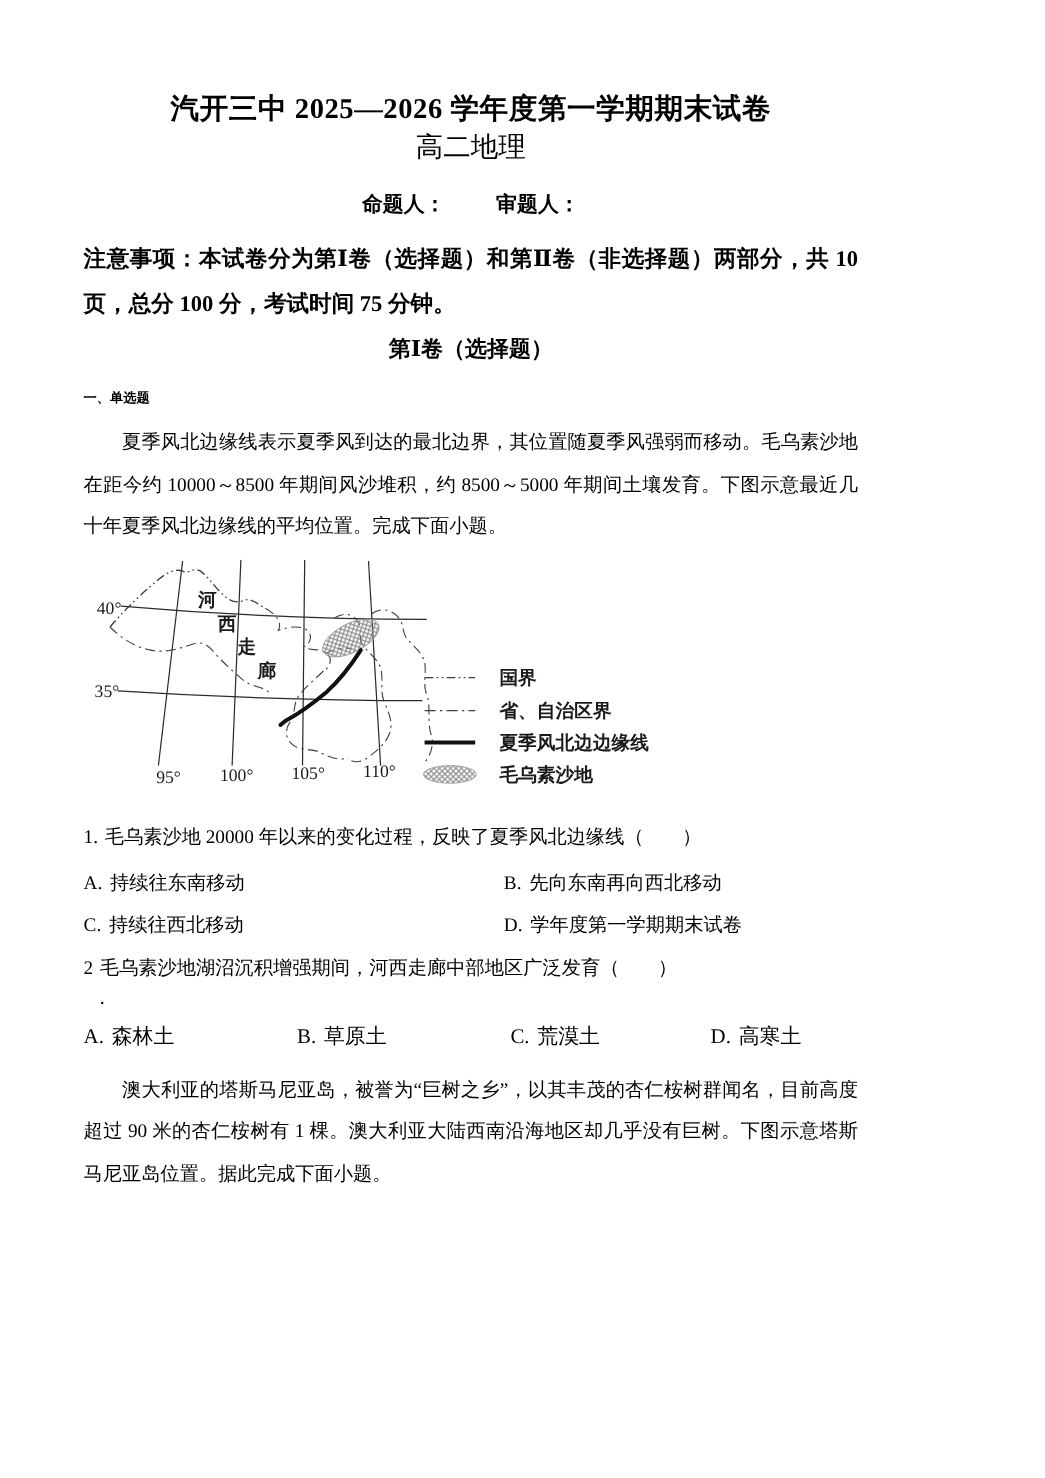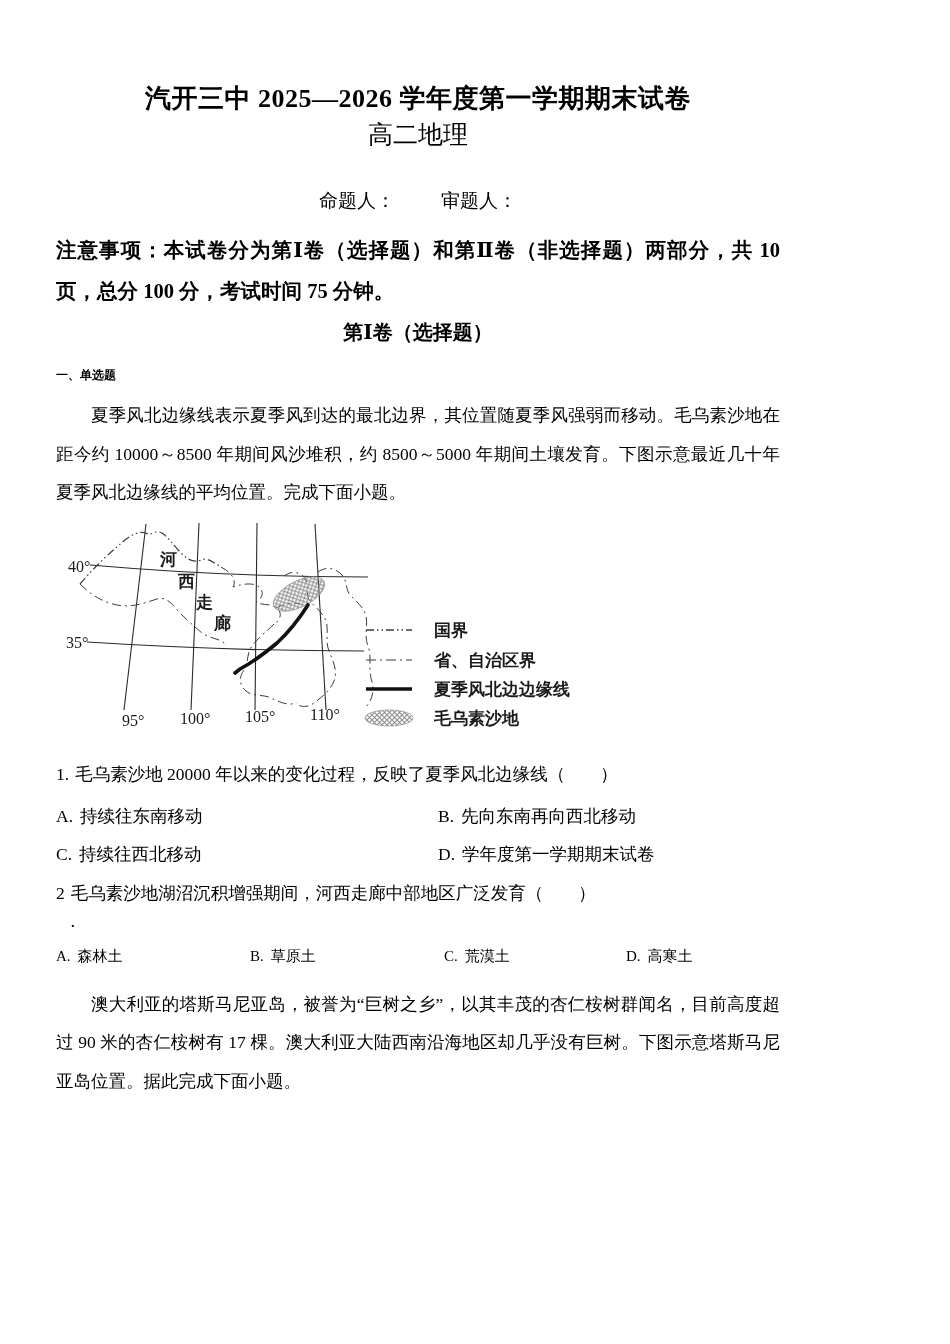--- a/index.html
+++ b/index.html
@@ -7,43 +7,43 @@
     padding: 0;
     background: #ffffff;
     color: #000000;
     font-family: "Liberation Serif", "DejaVu Serif", serif;
   }
   .page {
     position: relative;
     width: 868px;
     height: 1344px;
     box-sizing: border-box;
-    padding: 82px 88px 0 56px;
+    padding: 82px 88px 0 76px;
     overflow: hidden;
     background: #ffffff;
   }
   .title {
     font-size: 26px;
     font-weight: bold;
     text-align: center;
     line-height: 34px;
     letter-spacing: 0.5px;
   }
   .subject {
     font-size: 25px;
     font-weight: normal;
     text-align: center;
     margin-top: 4px;
     line-height: 30px;
   }
   .people {
     text-align: center;
     font-size: 19px;
-    font-weight: normal;
-    margin-top: 38px;
+    font-weight: bold;
+    margin-top: 24px;
     line-height: 26px;
   }
   .people .gap { display: inline-block; width: 46px; }
   .notice {
     margin-top: 16px;
     font-size: 20.5px;
     font-weight: bold;
     line-height: 41px;
     text-align: justify;
   }
@@ -89,21 +89,21 @@
     grid-template-columns: 382px auto;
     row-gap: 9px;
     margin-top: 13px;
     font-size: 17.5px;
     line-height: 29px;
   }
   .options-4col {
     display: grid;
     grid-template-columns: 194px 194px 182px auto;
     margin-top: 8px;
-    font-size: 15px;
+    font-size: 19px;
     line-height: 29px;
   }
   .opt .opt-label { margin-right: 7px; }
   
   .map-txt {
     font-family: "Liberation Serif", "DejaVu Serif", serif;
     fill: #1a1a1a;
   }
 </style>
 </head>
@@ -234,15 +234,15 @@
       </div>
       <div class="opt">
         <span class="opt-label">C.</span><span>荒漠土</span>
       </div>
       <div class="opt">
         <span class="opt-label">D.</span><span>高寒土</span>
       </div>
     </div>
   </div>
 
-  <div class="passage" style="margin-top:14px;">澳大利亚的塔斯马尼亚岛，被誉为“巨树之乡”，以其丰茂的杏仁桉树群闻名，目前高度超过 90 米的杏仁桉树有 17 棵。澳大利亚大陆西南沿海地区却几乎没有巨树。下图示意塔斯马尼亚岛位置。据此完成下面小题。</div>
+  <div class="passage" style="margin-top:14px;">澳大利亚的塔斯马尼亚岛，被誉为“巨树之乡”，以其丰茂的杏仁桉树群闻名，目前高度超过 90 米的杏仁桉树有 1 棵。澳大利亚大陆西南沿海地区却几乎没有巨树。下图示意塔斯马尼亚岛位置。据此完成下面小题。</div>
 
 </div>
 
 </body></html>

